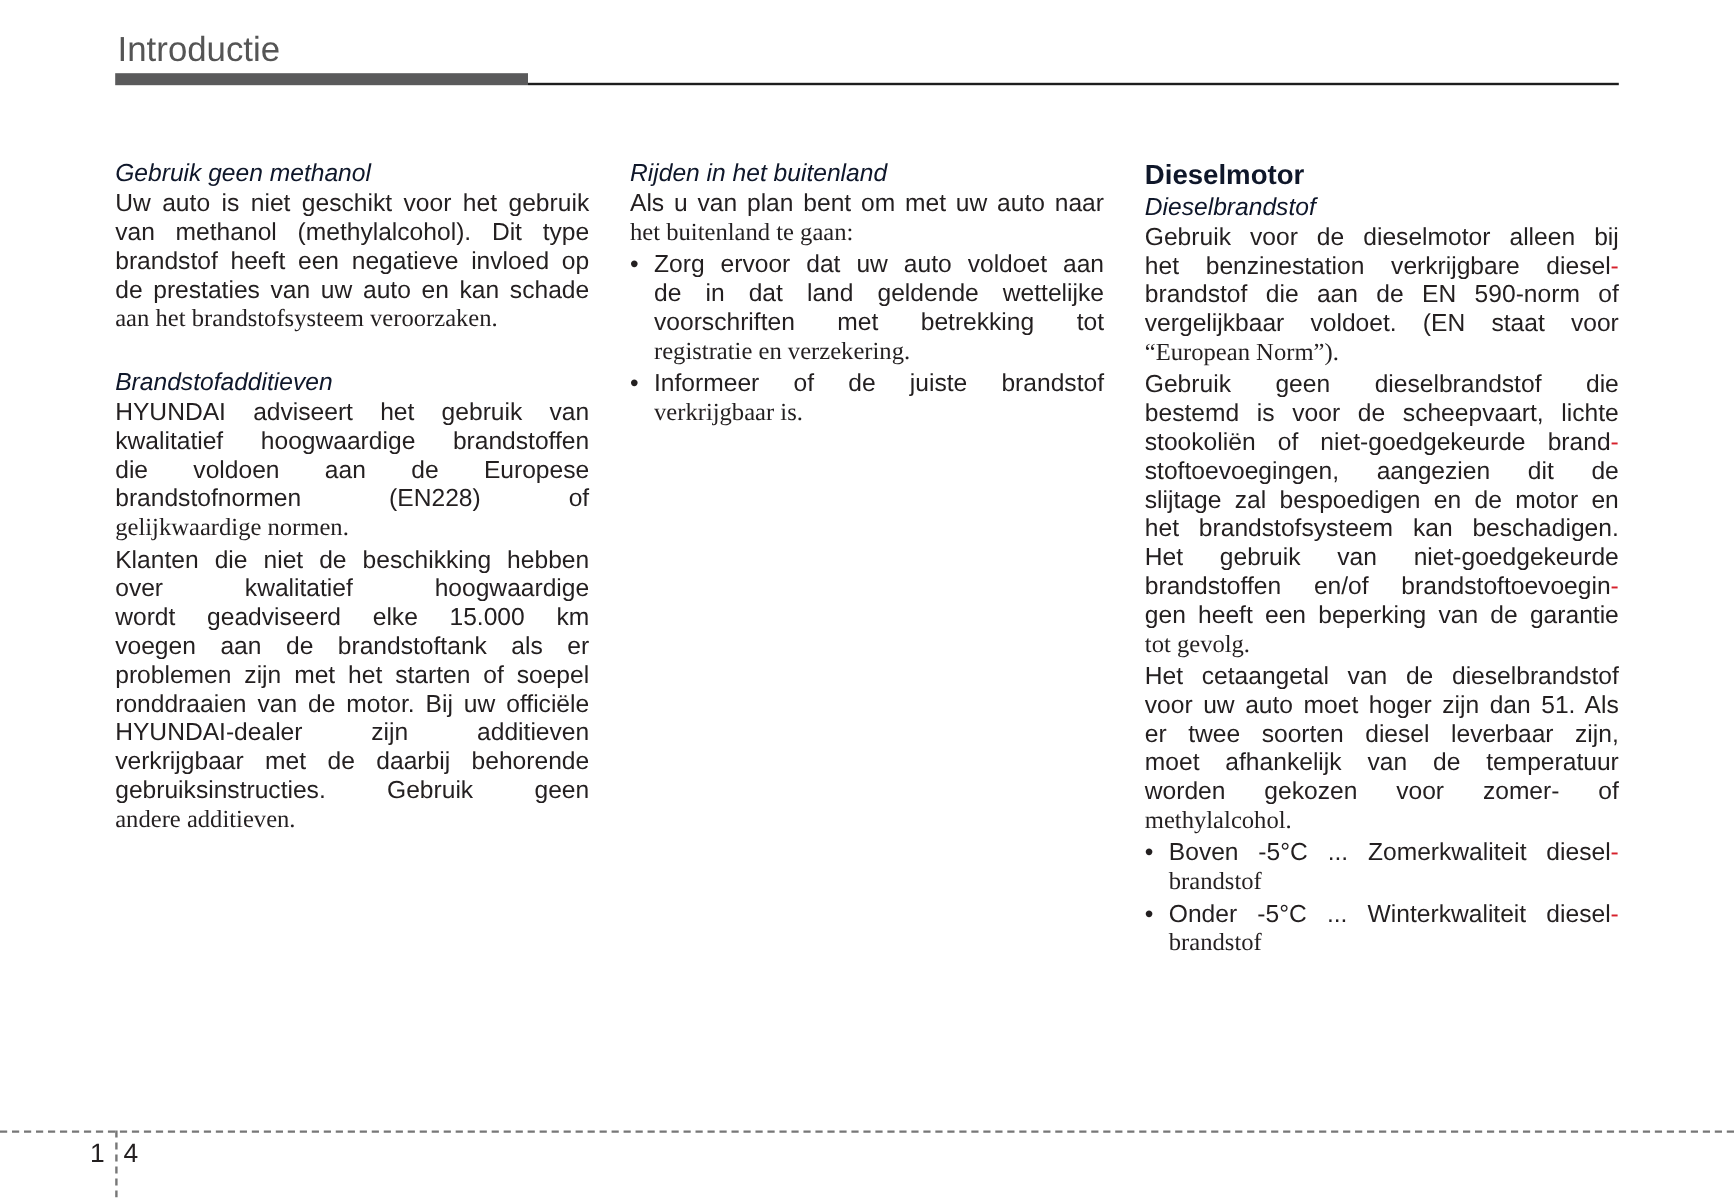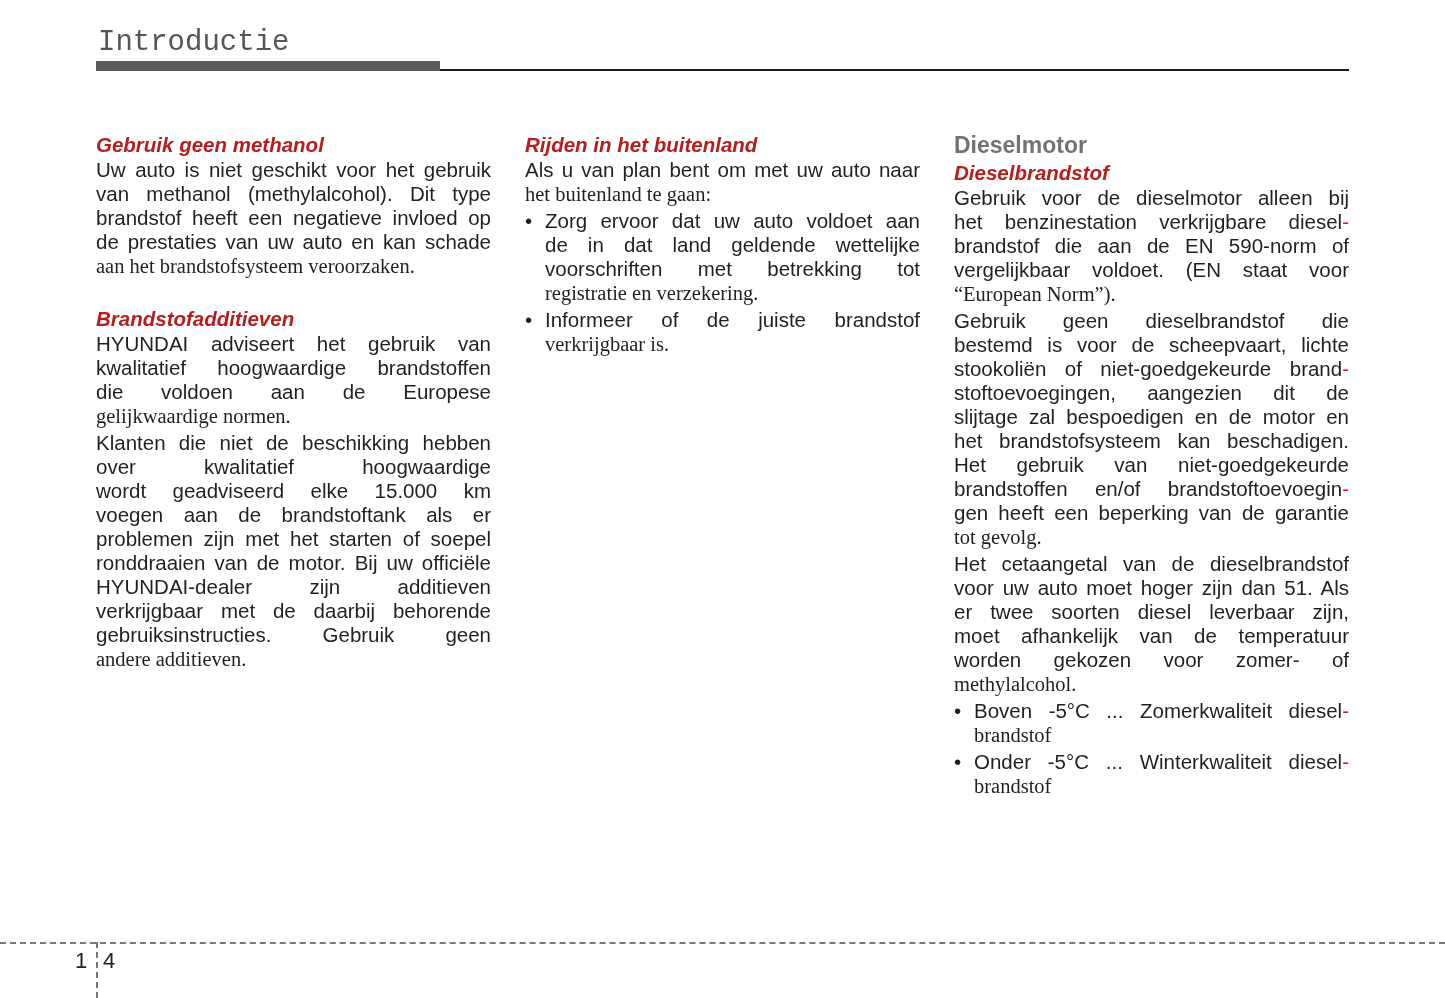--- a/index.html
+++ b/index.html
@@ -1,27 +1,27 @@
 <!DOCTYPE html>
 <html><head>
   <meta charset="utf-8">
   <style>
     html, body { margin: 0; padding: 0; background: #ffffff; }
     body { width: 1445px; height: 998px; position: relative; overflow: hidden;
            font-family: "Liberation Sans", "DejaVu Sans", sans-serif; color: #231f20; }
-    .header-title { position: absolute; left: 98px; top: 28px; font-family: Liberation Mono, monospace;
+    .header-title { position: absolute; left: 98px; top: 28px; font-family: Liberation Sans, sans-serif;
                     font-size: 29px; color: #555555; letter-spacing: 0px; line-height: 1; }
     .header-bar-thick { position: absolute; left: 96px; top: 61px; width: 344px; height: 10px; background: #5a5a5b; }
     .header-bar-thin { position: absolute; left: 440px; top: 69px; width: 909px; height: 2px; background: #1d1d1d; }
     .col { position: absolute; top: 132px; width: 395px; font-size: 20.5px; line-height: 24px; }
     .col-left { left: 96px; }
     .col-mid { left: 525px; }
     .col-right { left: 954px; }
-    .sub { font-weight: bold; font-style: italic; color: #b91c1c; font-size: 20.5px; line-height: 26px; }
-    .h2 { font-weight: bold; font-size: 23px; line-height: 30px; color: #737373; }
+    .sub { font-weight: normal; font-style: italic; color: #0f172a; font-size: 20.5px; line-height: 26px; }
+    .h2 { font-weight: bold; font-size: 23px; line-height: 30px; color: #0f172a; }
     .line { display: block; text-align: justify; text-align-last: justify; white-space: nowrap; height: 24px; }
     .line.last { text-align-last: left; font-family: Liberation Serif, serif; }
     .para { margin-bottom: 3px; }
     .gap { height: 25px; }
     .bullet { position: relative; padding-left: 20px; margin-bottom: 3px; }
     .bullet .dot { position: absolute; left: 0; top: 0; }
     .hy { color: #d6202b; }
     .footer-dash-h { position: absolute; left: 0; top: 942px; width: 1445px; border-top: 2px dashed #777777; }
     .footer-dash-v { position: absolute; left: 96px; top: 942px; height: 56px; border-left: 2px dashed #777777; }
     .page-chapter { position: absolute; left: 75px; top: 948px; font-size: 22px; color: #231f20; }
@@ -44,20 +44,21 @@
     <span class="line">brandstof heeft een negatieve invloed op</span>
     <span class="line">de prestaties van uw auto en kan schade</span>
     <span class="line last">aan het brandstofsysteem veroorzaken.</span>
   </div>
   <div class="gap"></div>
   <div class="sub">Brandstofadditieven</div>
   <div class="para">
     <span class="line">HYUNDAI adviseert het gebruik van</span>
     <span class="line">kwalitatief hoogwaardige brandstoffen</span>
     <span class="line">die voldoen aan de Europese</span>
+    <span class="line">brandstofnormen (EN228) of</span>
     <span class="line last">gelijkwaardige normen.</span>
   </div>
   <div class="para">
     <span class="line">Klanten die niet de beschikking hebben</span>
     <span class="line">over kwalitatief hoogwaardige</span>
     <span class="line">wordt geadviseerd elke 15.000 km</span>
     <span class="line">voegen aan de brandstoftank als er</span>
     <span class="line">problemen zijn met het starten of soepel</span>
     <span class="line">ronddraaien van de motor. Bij uw officiële</span>
     <span class="line">HYUNDAI-dealer zijn additieven</span>

